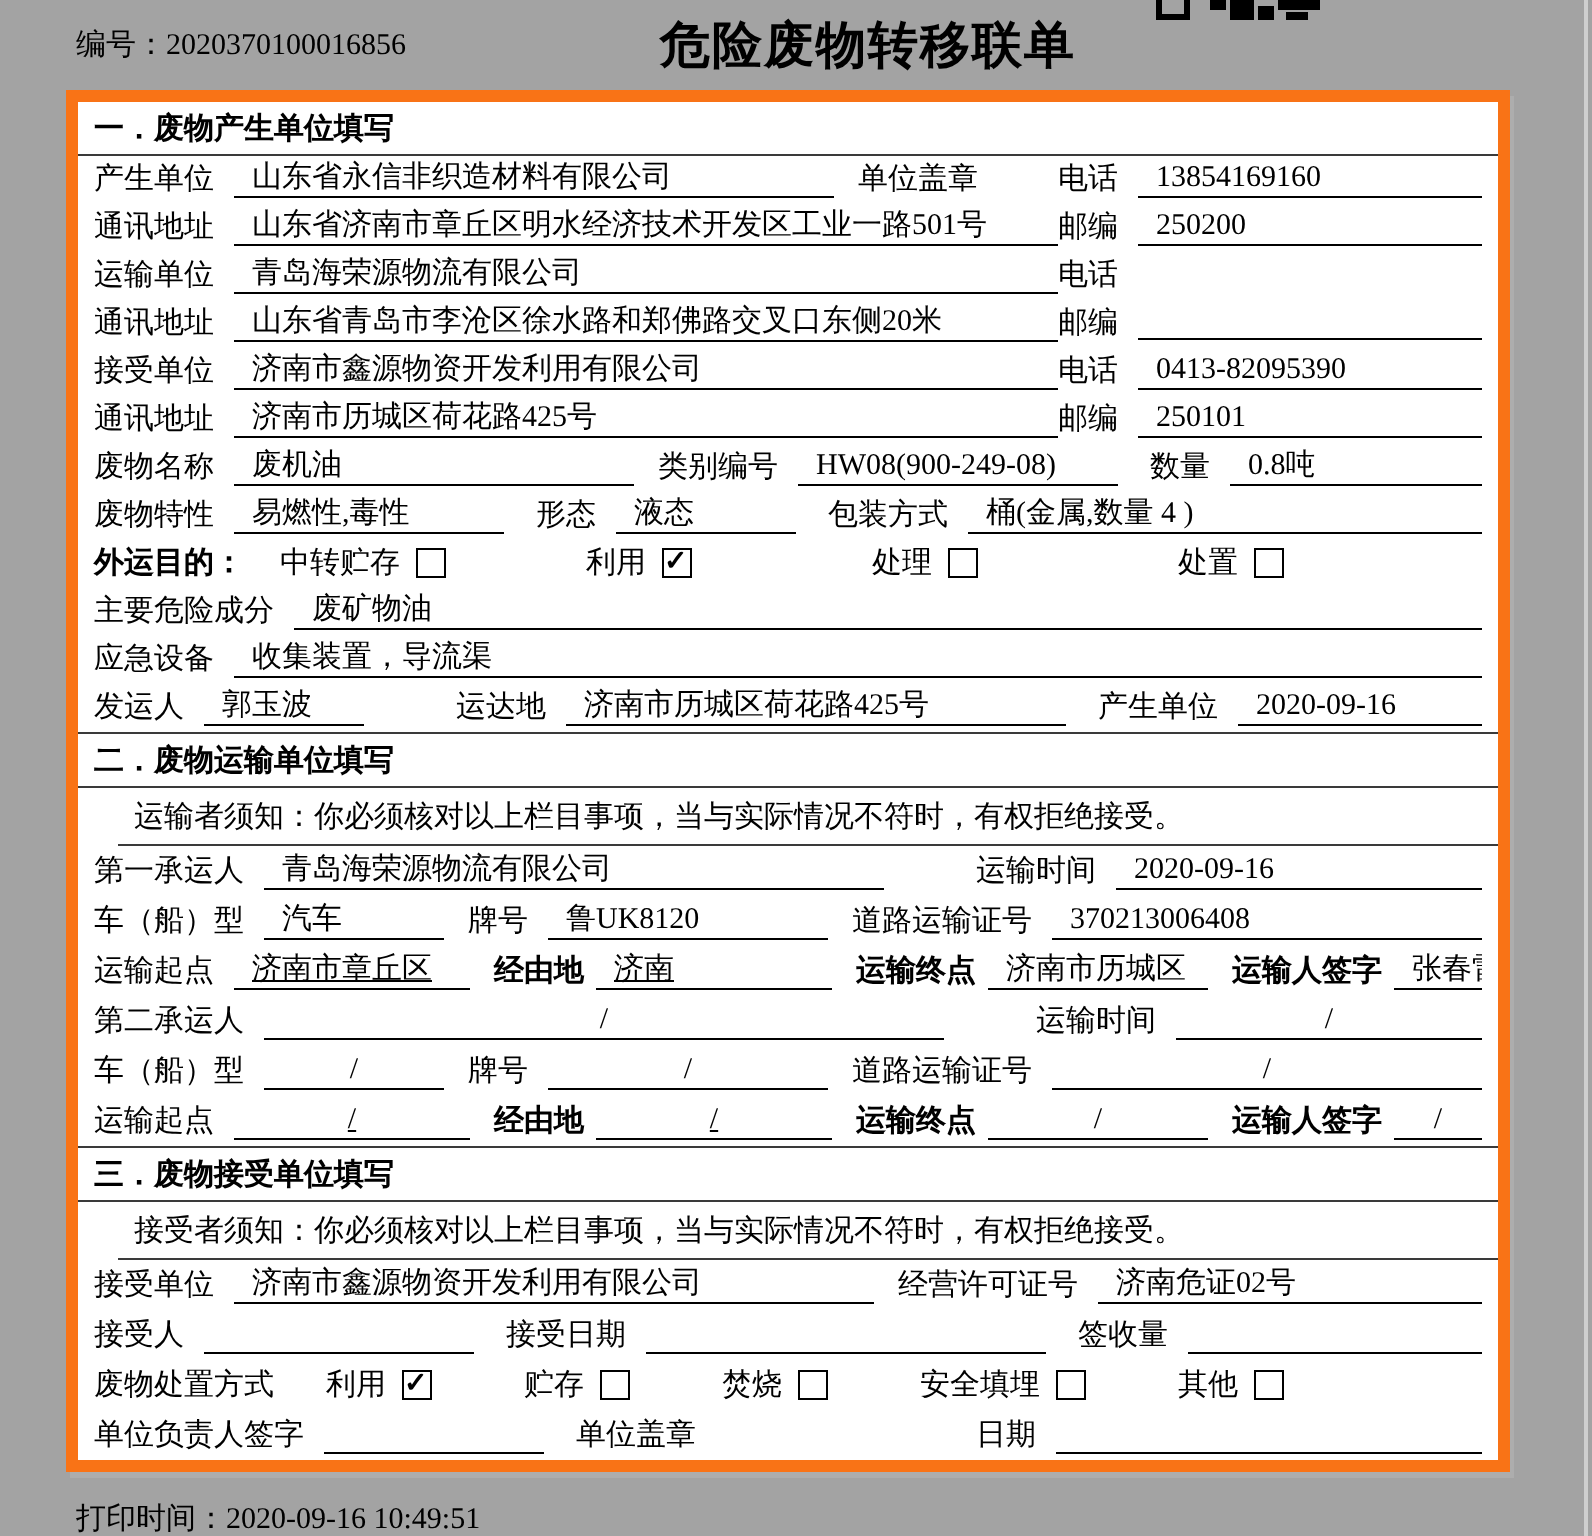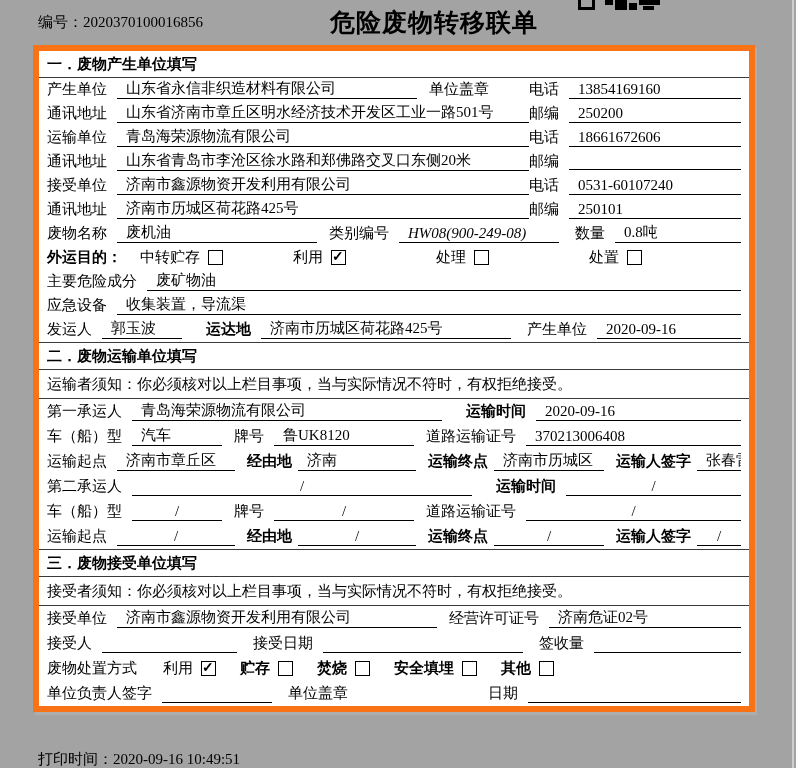--- a/index.html
+++ b/index.html
@@ -17,43 +17,43 @@
   .qr-b3{left:37px;top:0;width:12px;height:10px;}
   .qr-b4{left:51px;top:3px;width:8px;height:7px;}
   .qr-b5{left:61px;top:0;width:21px;height:5px;}
   .qr-b6{left:65px;top:6px;width:11px;height:4px;}
   
   .form{position:absolute;left:33px;top:45px;width:722px;border:6px solid #f97316;
     box-shadow:2px 3px 0 #adadad;background:#fff;box-sizing:border-box;}
   .sec-head{font-weight:bold;font-size:15px;padding:4px 8px 3px 8px;border-bottom:1px solid #3a3a3a;}
   .sec{border-top:0;}
   .sec.bordered{border-top:1px solid #3a3a3a;}
-  .note{font-size:15px;padding:5px 8px 4px 8px;border-bottom:1px solid #3a3a3a;}
+  .note{font-size:15px;padding:5px 8px 4px 8px;border-bottom:1px solid #3a3a3a;margin-left:20px;}
   .row{display:flex;align-items:flex-end;padding:0 8px 3px 8px;height:24px;box-sizing:border-box;font-size:15px;}
   .s23 .row{height:25px;}
   .lbl{white-space:nowrap;flex:none;margin-right:10px;}
   .lbl.tight{margin-right:6px;font-weight:bold;}
   .u{border-bottom:1px solid #000;padding:0 4px 0 9px;white-space:nowrap;overflow:hidden;min-height:17px;box-sizing:border-box;}
   .u.center{text-align:center;padding-left:4px;}
   .flex{flex:1 1 auto;}
   .rgroup{margin-left:auto;width:212px;display:flex;align-items:center;flex:none;}
   .rgroup .u{flex:1 1 auto;}
   .cb{width:13px;height:13px;border:1px solid #000;flex:none;display:inline-block;
     margin-left:8px;margin-bottom:2px;position:relative;background:#fff;}
   .cb.checked::after{content:"✓";position:absolute;left:0px;top:-3px;font-size:14px;font-weight:bold;}
   .opt{white-space:nowrap;flex:none;}
   
   .w80{width:80px;flex:none;}  .w90{width:90px;flex:none;}
-  .w110{width:110px;flex:none;}.w118{width:118px;flex:none;}
+  .w110{width:110px;flex:none;}.w118{width:118px;flex:none;text-decoration:underline;}
   .w135{width:135px;flex:none;}.w140{width:140px;flex:none;}
-  .w160{width:160px;flex:none;font-style:italic;}.w200{width:200px;flex:none;}
+  .w160{width:160px;flex:none;}.w200{width:200px;flex:none;}
   .w250{width:250px;flex:none;}.w300{width:300px;flex:none;}
   .w310{width:310px;flex:none;}.w320{width:320px;flex:none;}
   .w340{width:340px;flex:none;}
-  .ml12{margin-left:12px;} .ml16{margin-left:16px;} .ml30{margin-left:24px;font-weight:bold;}
+  .ml12{margin-left:12px;} .ml16{margin-left:16px;} .ml30{margin-left:46px;}
   .ml70{margin-left:70px;} .ml90{margin-left:90px;margin-top:12px;} .ml100{margin-left:100px;}
   .ml130{margin-left:130px;}
   .footer{position:absolute;left:38px;top:750px;font-size:15px;white-space:nowrap;}
 </style>
 </head>
 <body>
 
 <div class="page">
 
   <div class="doc-number"><span>编号：</span><span>2020370100016856</span></div>
@@ -89,39 +89,38 @@
           <span class="lbl">邮编</span>
           <span class="u">250200</span>
         </span>
       </div>
 
       <div class="row">
         <span class="lbl">运输单位</span>
         <span class="u flex">青岛海荣源物流有限公司</span>
         <span class="rgroup">
           <span class="lbl">电话</span>
-          <span class="u">18661672606</span>
         </span>
       </div>
 
       <div class="row">
         <span class="lbl">通讯地址</span>
         <span class="u flex">山东省青岛市李沧区徐水路和郑佛路交叉口东侧20米</span>
         <span class="rgroup">
           <span class="lbl">邮编</span>
           <span class="u"></span>
         </span>
       </div>
 
       <div class="row">
         <span class="lbl">接受单位</span>
         <span class="u flex">济南市鑫源物资开发利用有限公司</span>
         <span class="rgroup">
           <span class="lbl">电话</span>
-          <span class="u">0531-60107240</span>
+          <span class="u">0413-82095390</span>
         </span>
       </div>
 
       <div class="row">
         <span class="lbl">通讯地址</span>
         <span class="u flex">济南市历城区荷花路425号</span>
         <span class="rgroup">
           <span class="lbl">邮编</span>
           <span class="u">250101</span>
         </span>
@@ -129,20 +128,28 @@
 
       <div class="row">
         <span class="lbl">废物名称</span>
         <span class="u w200">废机油</span>
         <span class="lbl ml12">类别编号</span>
         <span class="u w160">HW08(900-249-08)</span>
         <span class="lbl ml16">数量</span>
         <span class="u flex">0.8吨</span>
       </div>
 
+      <div class="row">
+        <span class="lbl">废物特性</span>
+        <span class="u w135">易燃性,毒性</span>
+        <span class="lbl ml16">形态</span>
+        <span class="u w90">液态</span>
+        <span class="lbl ml16">包装方式</span>
+        <span class="u flex">桶(金属,数量 4 )</span>
+      </div>
 
       <div class="row">
         <span class="lbl tight">外运目的：</span>
         <span class="opt ml12">中转贮存</span>
         <span class="cb"></span>
         <span class="opt ml70">利用</span>
         <span class="cb checked"></span>
         <span class="opt ml90">处理</span>
         <span class="cb"></span>
         <span class="opt ml100">处置</span>

